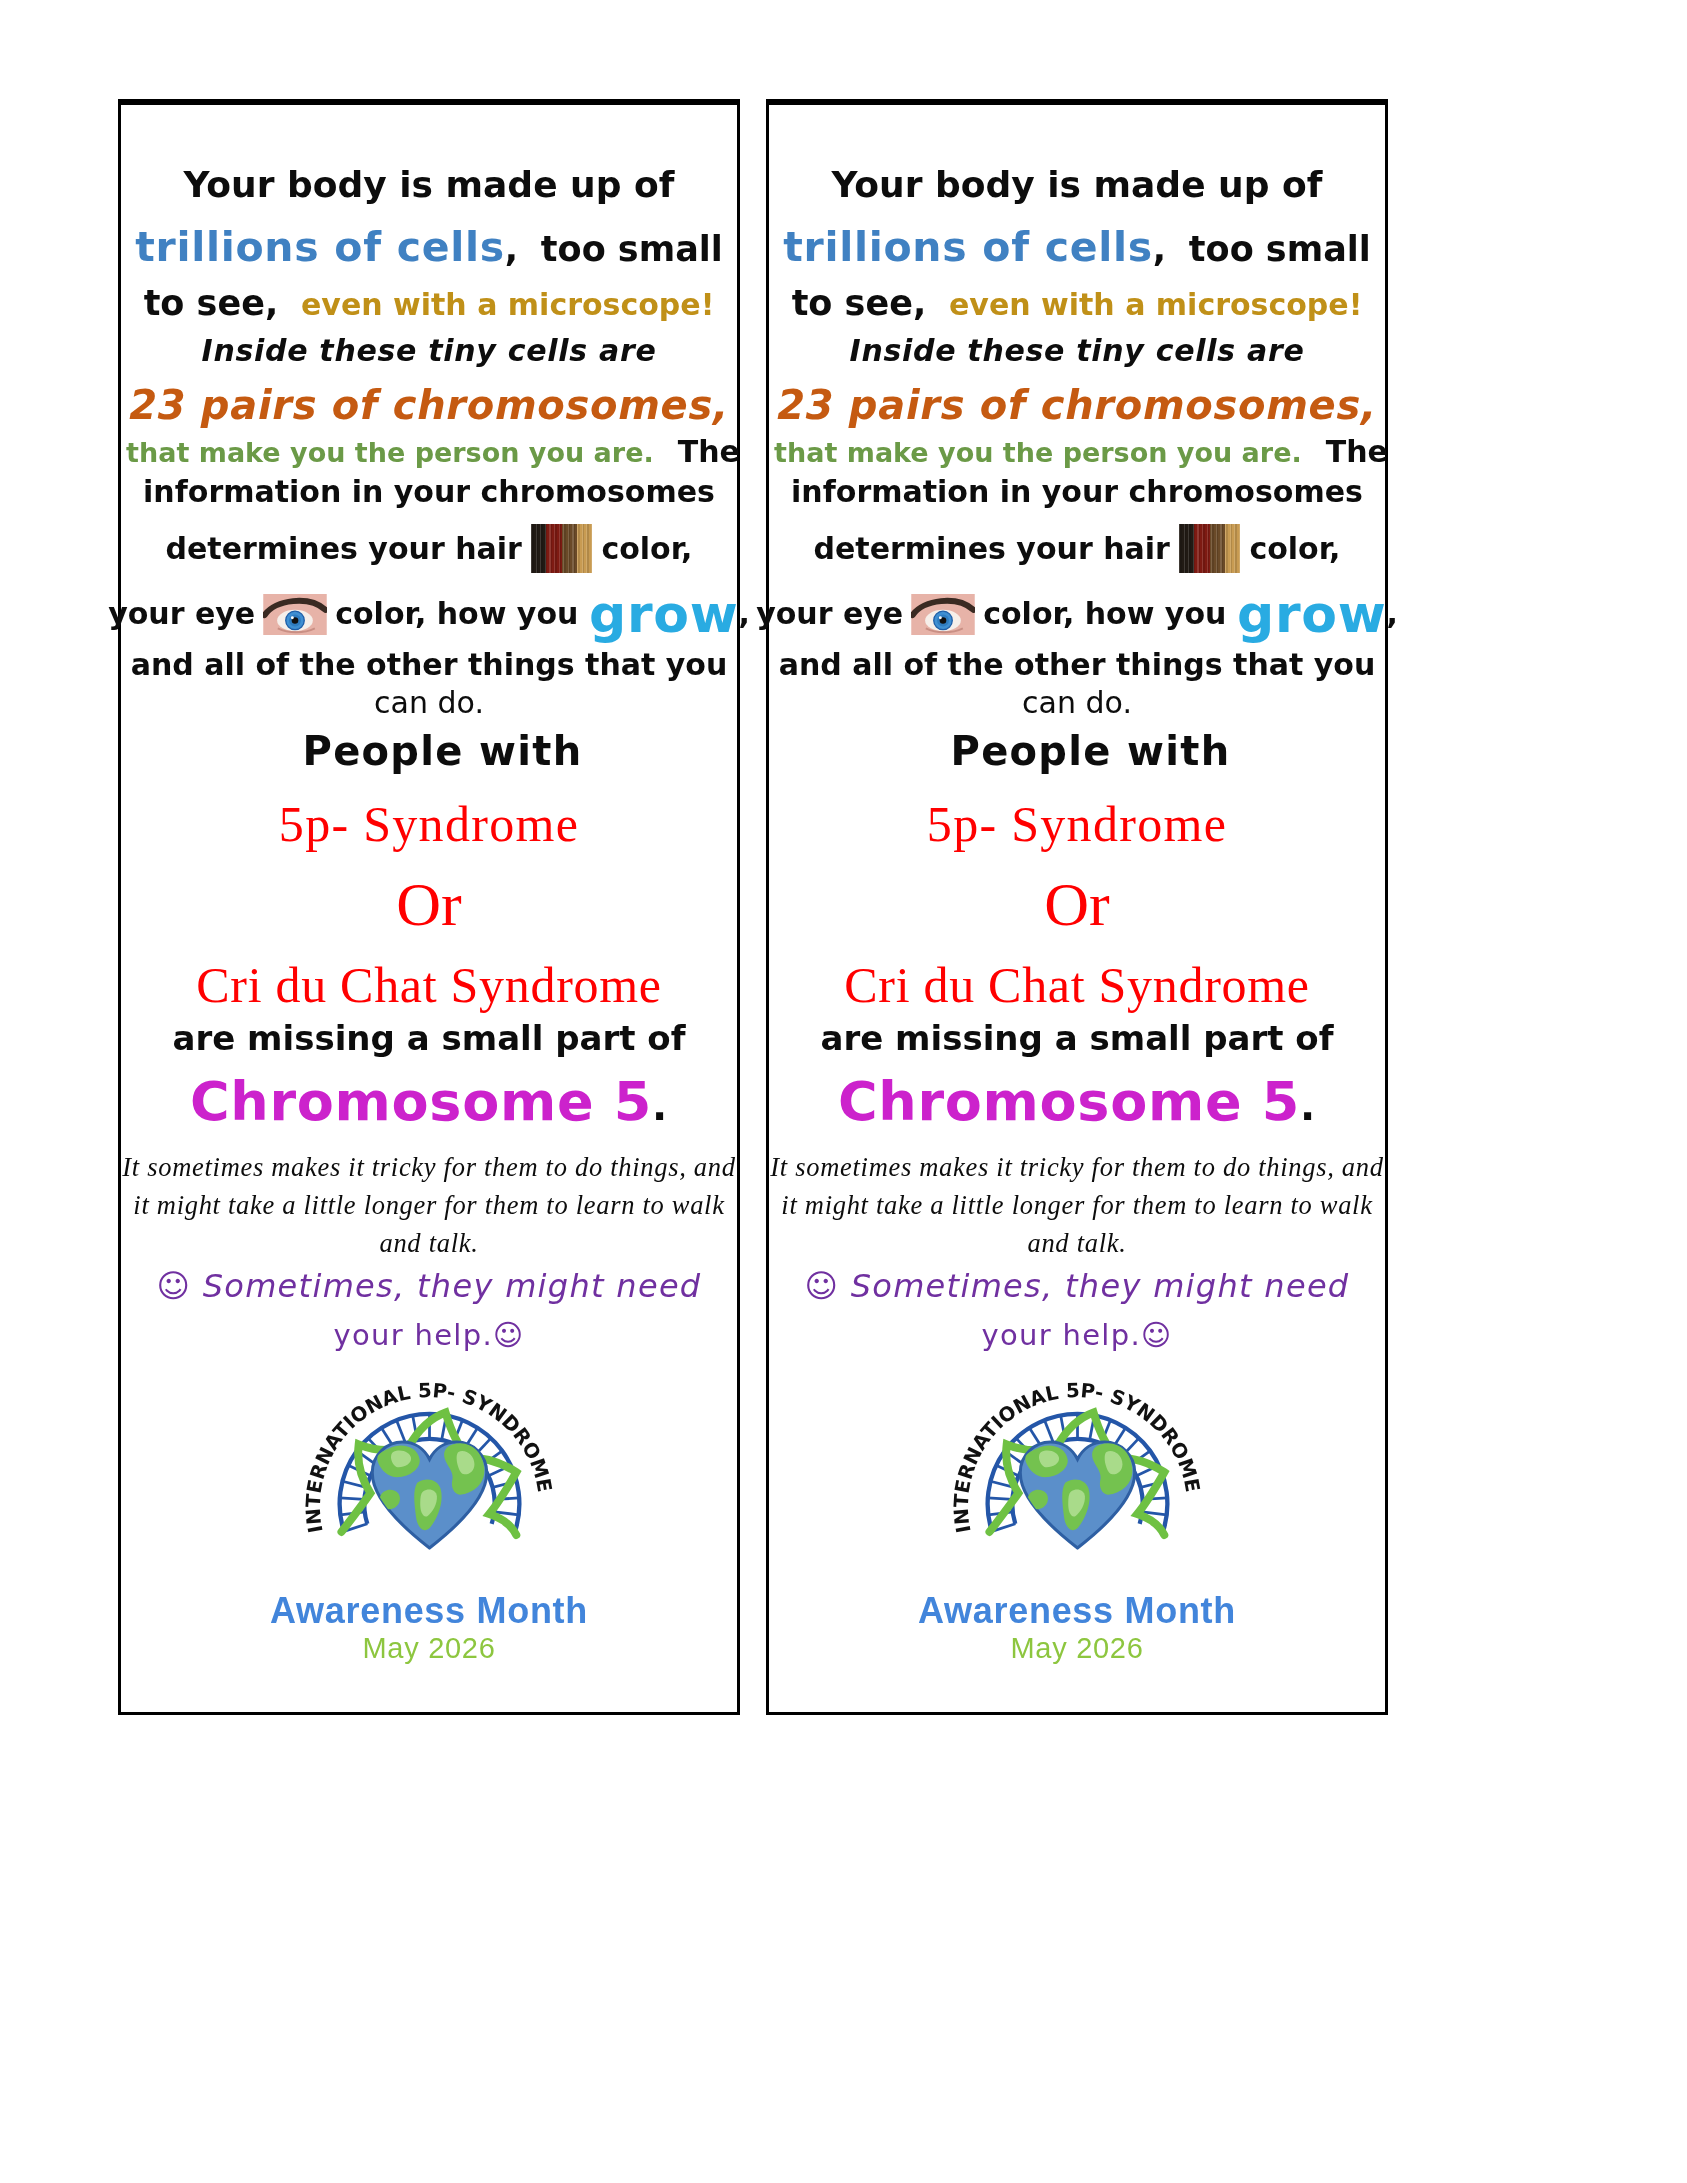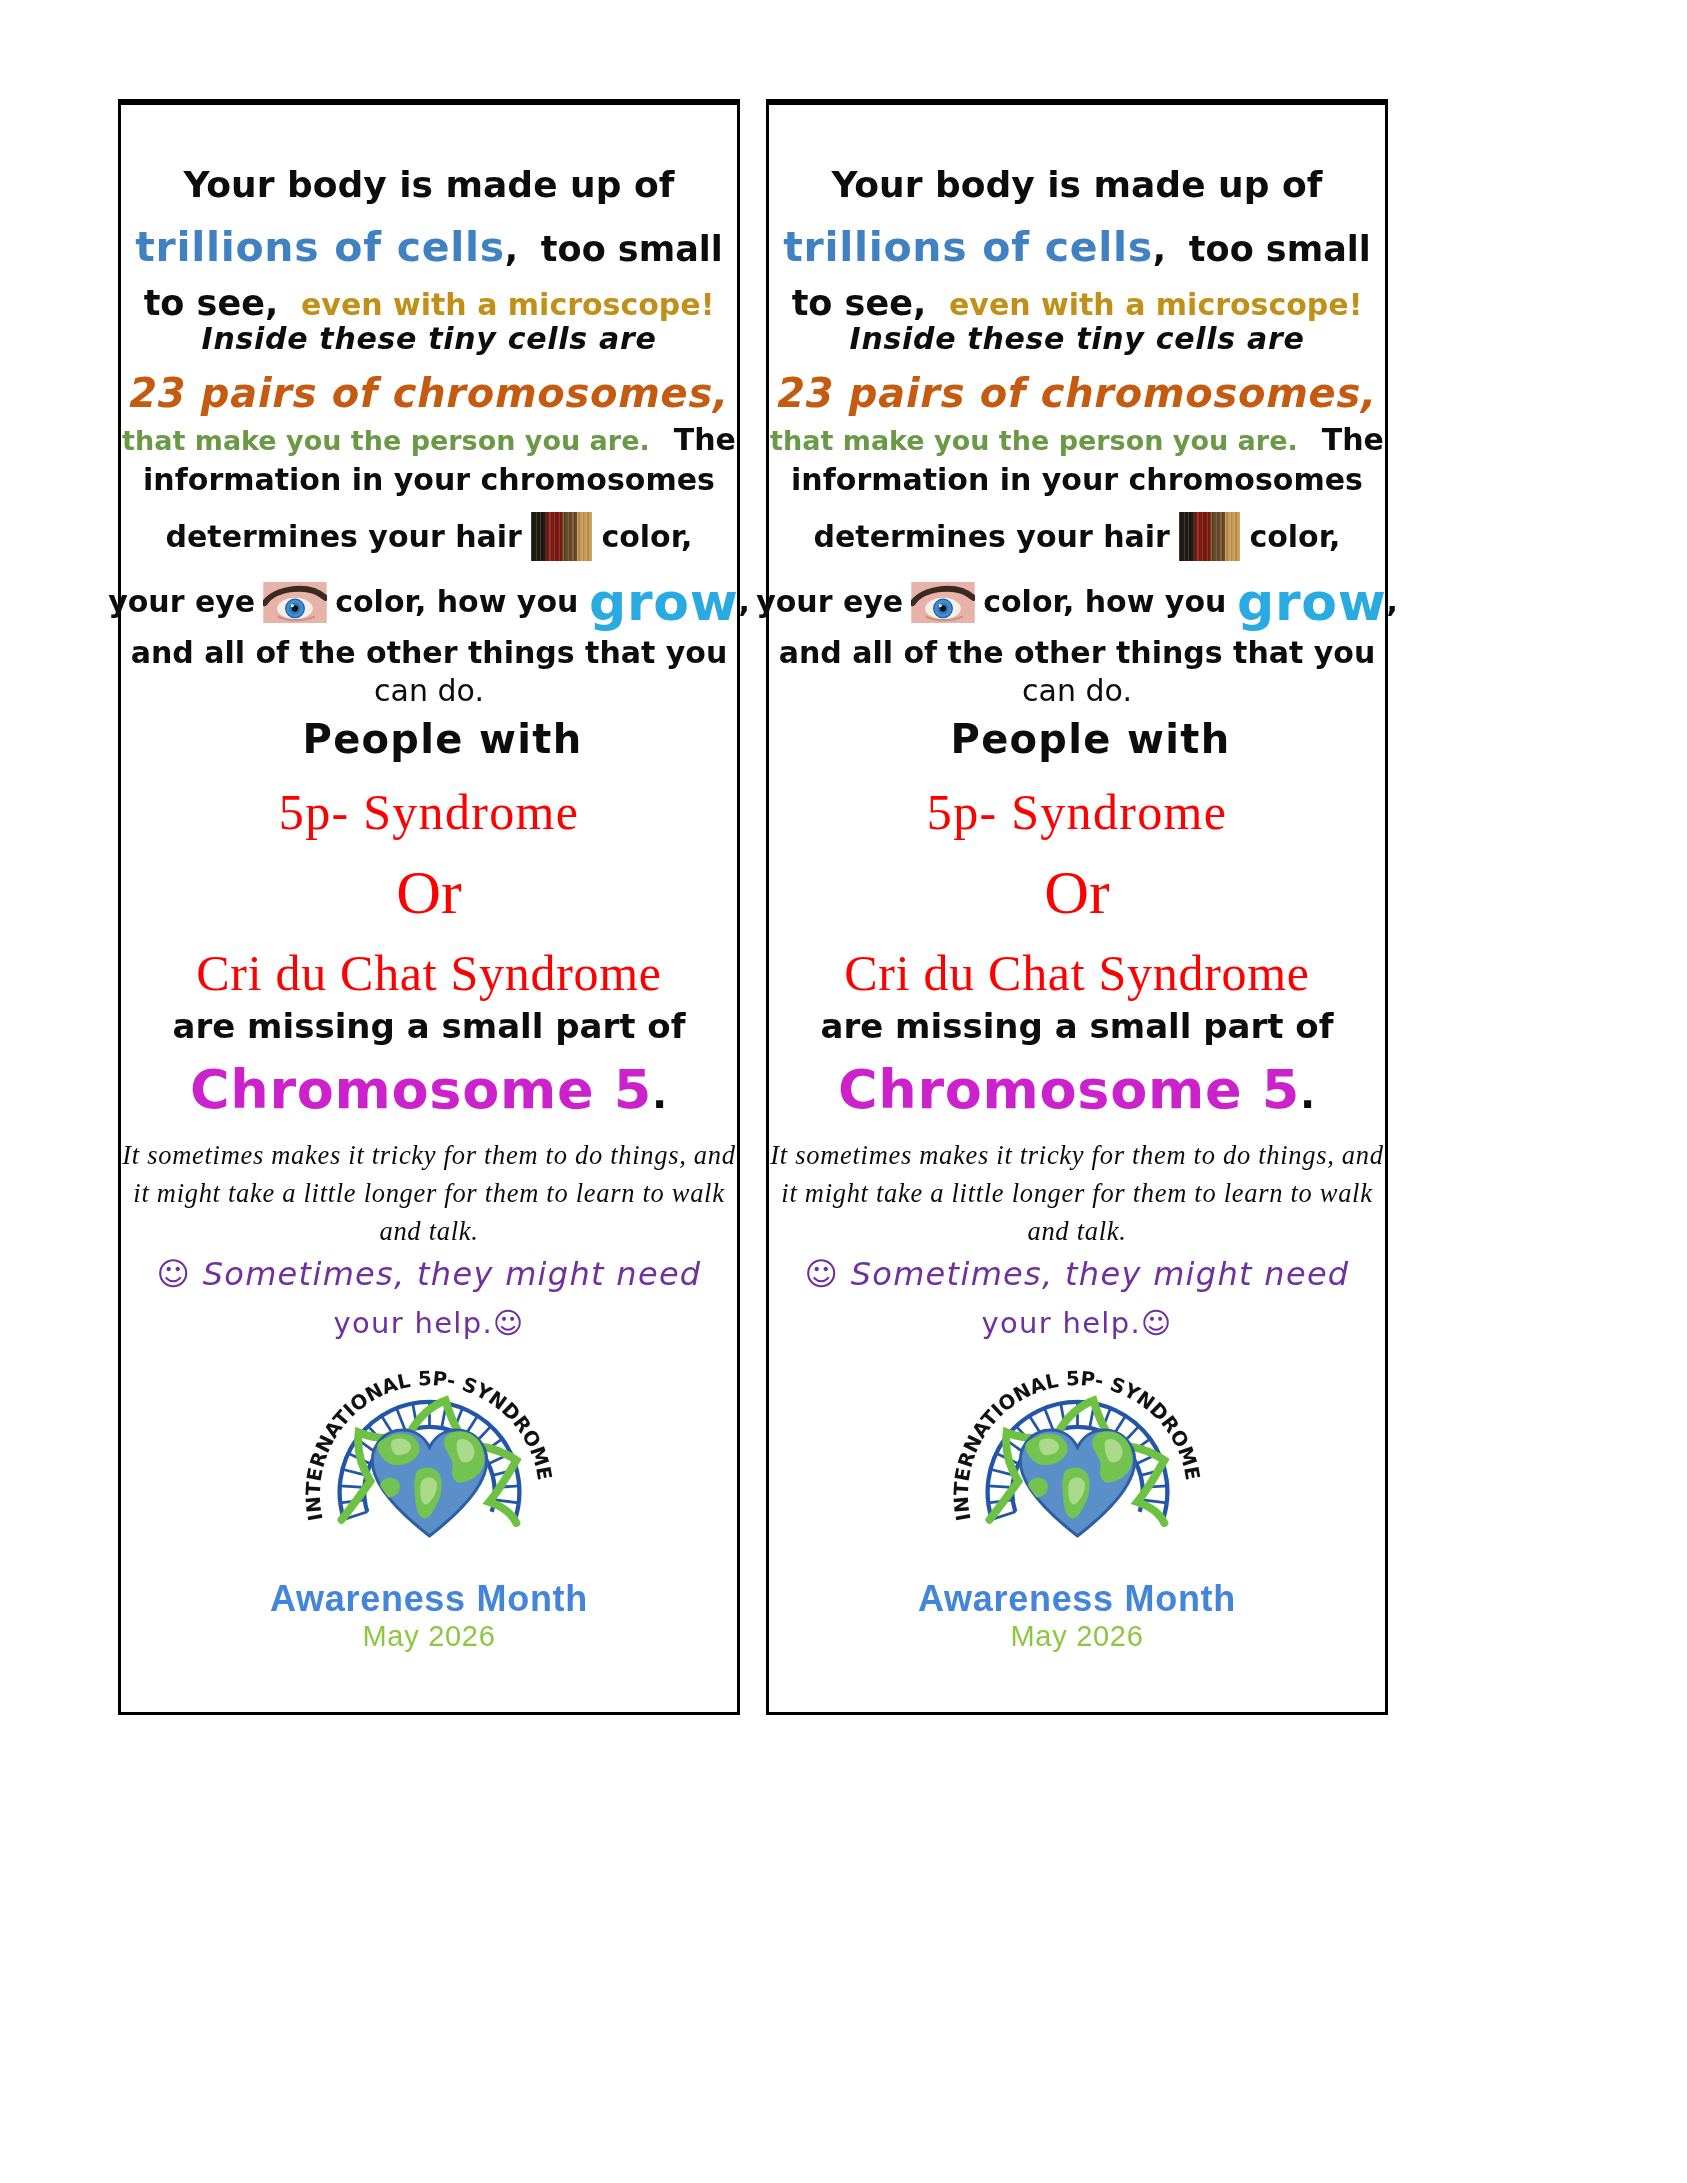--- a/index.html
+++ b/index.html
@@ -10,32 +10,32 @@
   .card-left{left:118px;}
   .card-right{left:766px;}
   .card-inner{padding-top:61px;display:flex;flex-direction:column;align-items:center;
               text-align:center;color:#0d0d0d;}
   .line{white-space:nowrap;line-height:1.08;}
 
   
   .c-blue{color:var(--cells_blue);}
   .c-gold{color:var(--microscope_gold);}
   .c-orange{color:var(--chromosome_orange);}
-  .c-green{color:var(--person_green);}
+  .c-green{color:var(--person_green);padding-left:8px;}
   .c-cyan{color:var(--grow_cyan);}
   .c-red{color:var(--syndrome_red);}
   .c-magenta{color:var(--chromosome5_magenta);}
   .c-purple{color:var(--help_purple);}
   .c-awblue{color:var(--awareness_blue);}
   .c-maygreen{color:var(--may_green);}
 
   .t1{font-size:36px;font-weight:700;margin-bottom:20px;}
   .t2{font-size:35px;font-weight:700;margin-bottom:16px;}
   .t2 .big{font-size:41px;letter-spacing:0.7px;}
-  .t3{font-size:35px;font-weight:700;}
+  .t3{font-size:35px;font-weight:700;margin-bottom:12px;}
   .t3 .c-gold{font-size:30px;}
   .t4{font-size:30px;font-weight:700;font-style:italic;letter-spacing:0.7px;margin-bottom:17px;}
   .t5{font-size:40px;font-weight:700;letter-spacing:0.7px;margin-bottom:8px;font-style:italic;}
   .t6{font-size:27px;font-weight:700;margin-bottom:8px;}
   .t6 .the{font-size:30px;margin-left:14.6px;}
   .t7{font-size:30px;font-weight:700;margin-bottom:12px;}
   .row{display:flex;align-items:center;justify-content:center;font-weight:700;}
   .t8{font-size:30px;height:57px;margin-bottom:6.6px;}
   .t9{font-size:30px;height:61px;margin-bottom:4px;}
   .t9 .grow{font-size:52px;font-weight:700;letter-spacing:0.7px;line-height:.9;}

